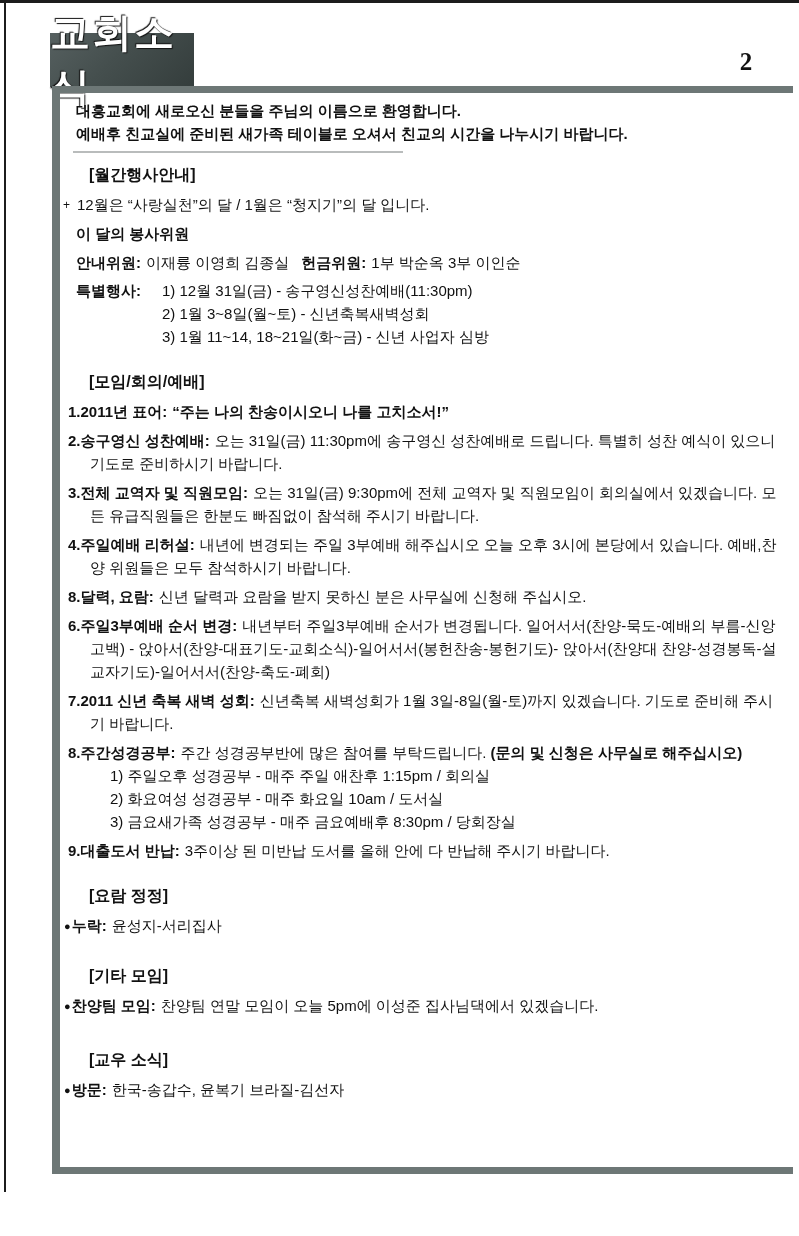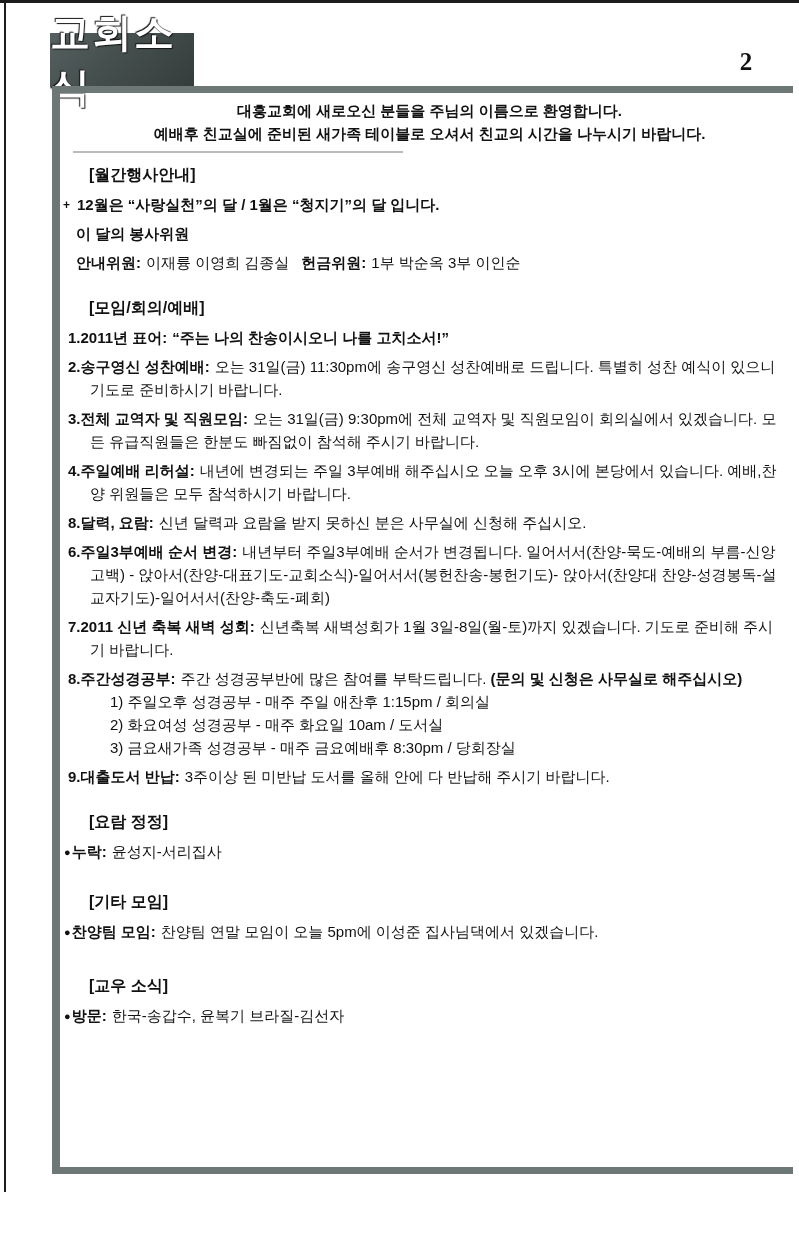--- a/index.html
+++ b/index.html
@@ -26,27 +26,27 @@
     font-size:25px; font-weight:700; color:#111;
   }
 
   .content-frame {
     position:absolute; left:52px; top:86px; width:741px; height:1088px;
     border-top:7px solid #6d7776; border-left:8px solid #6d7776; border-bottom:7px solid #6d7776;
     padding:6px 10px 0 16px;
     font-size:15px; line-height:23px;
   }
 
-  .welcome p { font-weight:700;text-align:center; }
+  .welcome p { font-weight:700; }
   .divider { width:330px; height:2px; background:#b9bcbc; margin:6px 0 10px -3px; }
 
   .section-heading { font-weight:700; font-size:16px; line-height:24px; margin:22px 0 6px 13px; }
   .section-heading.first { margin-top:0; }
 
-  .star-line { font-weight:700; margin:0 0 5px -13px; }
+  .star-line { font-weight:400; margin:0 0 5px -13px; }
   .star-line .star { display:inline-block; width:14px; font-size:12px; vertical-align:1px; }
   .sub-heading { font-weight:700; margin-bottom:6px; }
 
   .committee { margin-bottom:5px; }
   .committee b { margin-right:5px; }
   .committee .second { margin-left:12px; }
 
   .special-row { display:flex; }
   .special-label { flex:0 0 86px; font-weight:700; }
   .special-items div { line-height:23px; }
@@ -82,20 +82,28 @@
 
   <div>
     <div class="section-heading first">[월간행사안내]</div>
     <p class="star-line">
       <span class="star">+</span><span>12월은 “사랑실천”의 달 / 1월은 “청지기”의 달  입니다.</span>
     </p>
     <p class="sub-heading">이 달의 봉사위원</p>
     <p class="committee">
       <b>안내위원:</b><span>이재륭 이영희 김종실</span><b class="second">헌금위원:</b><span>1부 박순옥 3부 이인순</span>
     </p>
+    <div class="special-row">
+      <b class="special-label">특별행사:</b>
+      <div class="special-items">
+        <div>1) 12월 31일(금) - 송구영신성찬예배(11:30pm)</div>
+        <div>2) 1월 3~8일(월~토) - 신년축복새벽성회</div>
+        <div>3) 1월 11~14, 18~21일(화~금) - 신년 사업자 심방</div>
+      </div>
+    </div>
   </div>
 
   <div>
     <div class="section-heading">[모임/회의/예배]</div>
 
     <p class="num-item">
       <b class="lbl">1.2011년 표어:</b><b>“주는 나의 찬송이시오니 나를 고치소서!”</b>
     </p>
     <p class="num-item">
       <b class="lbl">2.송구영신 성찬예배:</b><span>오는 31일(금) 11:30pm에 송구영신 성찬예배로 드립니다. 특별히 성찬 예식이 있으니 기도로 준비하시기 바랍니다.</span>

